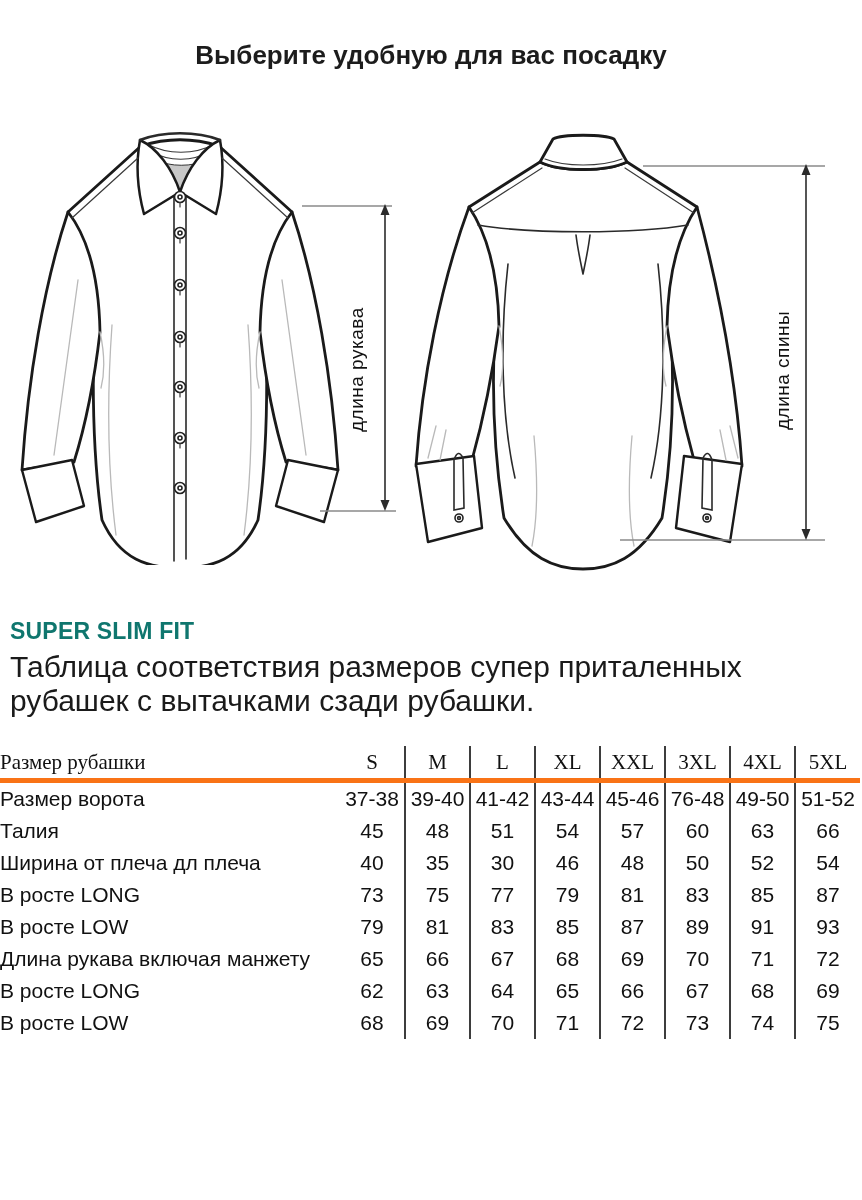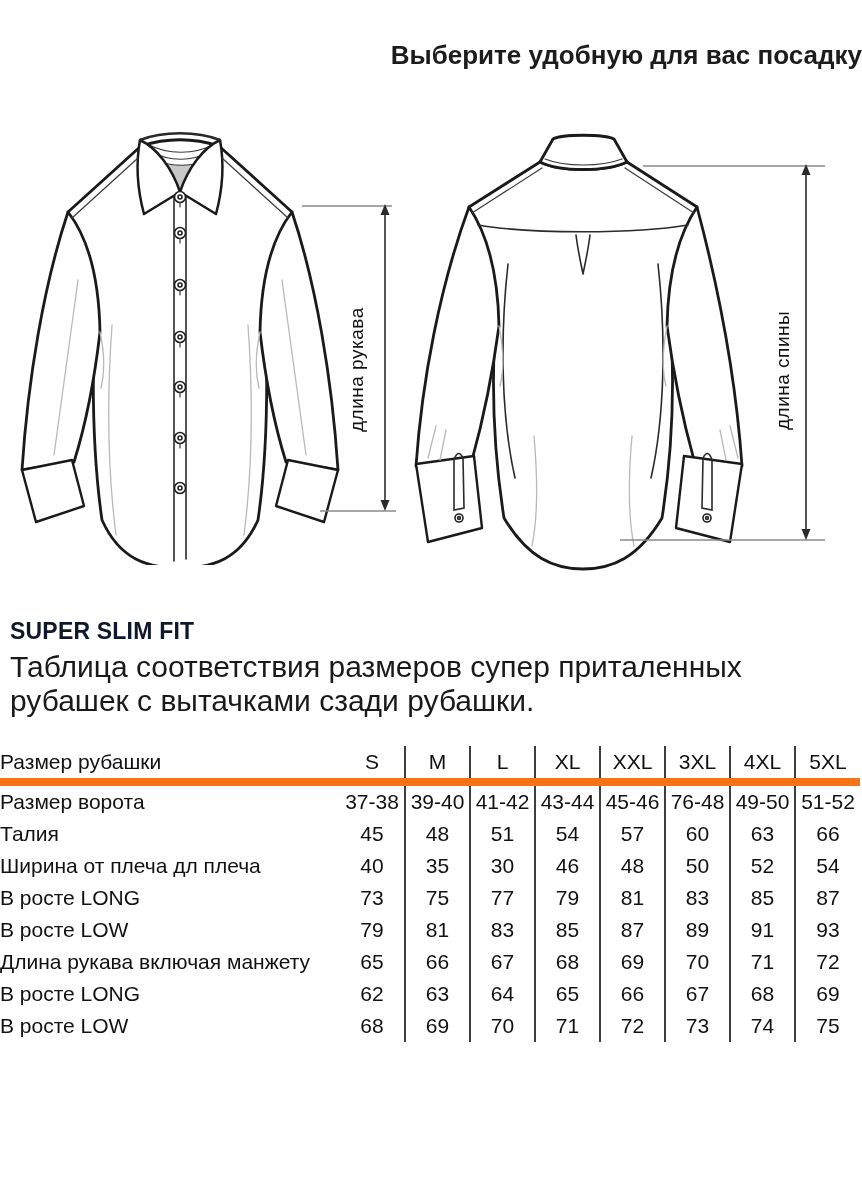--- a/index.html
+++ b/index.html
@@ -1,57 +1,57 @@
 <!DOCTYPE html>
 <html><head>
 <meta charset="utf-8">
 <style>
   html,body{margin:0;padding:0;background:#fff;}
   .canvas{
     position:relative;width:862px;height:1200px;background:#ffffff;
     font-family:"Liberation Sans",sans-serif;color:#1a1a1a;overflow:hidden;
   }
   .title{
-    position:absolute;top:40px;left:0;width:862px;text-align:right;
+    position:absolute;top:40px;left:0;width:862px;text-align:center;
     font-size:26px;font-weight:700;color:#1c1c1c;margin:0;
   }
   .diagram{position:absolute;left:0;top:100px;width:862px;height:500px;}
   .shirt{position:absolute;}
   .shirt-front{left:8px;top:20px;width:345px;height:445px;}
   .shirt-back{left:400px;top:26px;width:345px;height:445px;}
   .measure-layer{position:absolute;left:0;top:-100px;width:862px;height:620px;pointer-events:none;}
   .vlabel{
     position:absolute;writing-mode:vertical-rl;transform:rotate(180deg);
     font-size:19px;color:#111;letter-spacing:.5px;white-space:nowrap;
     height:130px;display:flex;align-items:center;justify-content:center;
   }
   .vlabel.front{left:346px;top:205px;}
   .vlabel.back{left:772px;top:205px;}
   .fit-heading{
     position:absolute;left:10px;top:618px;margin:0;
-    font-size:23px;font-weight:700;color:#0f172a;letter-spacing:.2px;
+    font-size:23px;font-weight:700;color:#0f766e;letter-spacing:.2px;
   }
   .fit-desc{
     position:absolute;left:10px;top:650px;margin:0;max-width:806px;
     font-size:30px;line-height:34px;color:#1a1a1a;font-weight:400;
   }
   table.size{
     position:absolute;left:0;top:746px;width:860px;
     border-collapse:collapse;table-layout:fixed;
   }
   table.size col.c-label{width:340px;}
   table.size col.c-val{width:65px;}
   table.size td{
     height:32px;padding:0;font-size:21px;color:#111;
     vertical-align:middle;white-space:nowrap;
   }
   td.lbl{text-align:left;padding-left:10px;}
   td.val{text-align:center;border-left:2px solid #3d3d3d;}
   td.val.first{border-left:none;}
-  tr.hdr td{border-bottom:8px solid #f97316;}
+  tr.hdr td{border-bottom:5px solid #f97316;font-family:Liberation Serif, serif;}
   svg .outline{fill:#ffffff;stroke:#1a1a1a;stroke-width:2.8;stroke-linejoin:round;}
   svg .detail{fill:none;stroke:#2a2a2a;stroke-width:1.6;stroke-linecap:round;}
   svg .thin{fill:none;stroke:#3a3a3a;stroke-width:1.2;stroke-linecap:round;}
   svg .fold{fill:none;stroke:#b9b9b9;stroke-width:1.3;stroke-linecap:round;}
   svg .neck{fill:#c8c8c8;stroke:#333;stroke-width:1;}
   svg .btn{fill:#ffffff;stroke:#222;stroke-width:1.6;}
   svg .tick{stroke:#8a8a8a;stroke-width:1.6;}
   svg .dim{stroke:#2b2b2b;stroke-width:1.6;}
   svg .head{fill:#2b2b2b;stroke:none;}
 </style>

